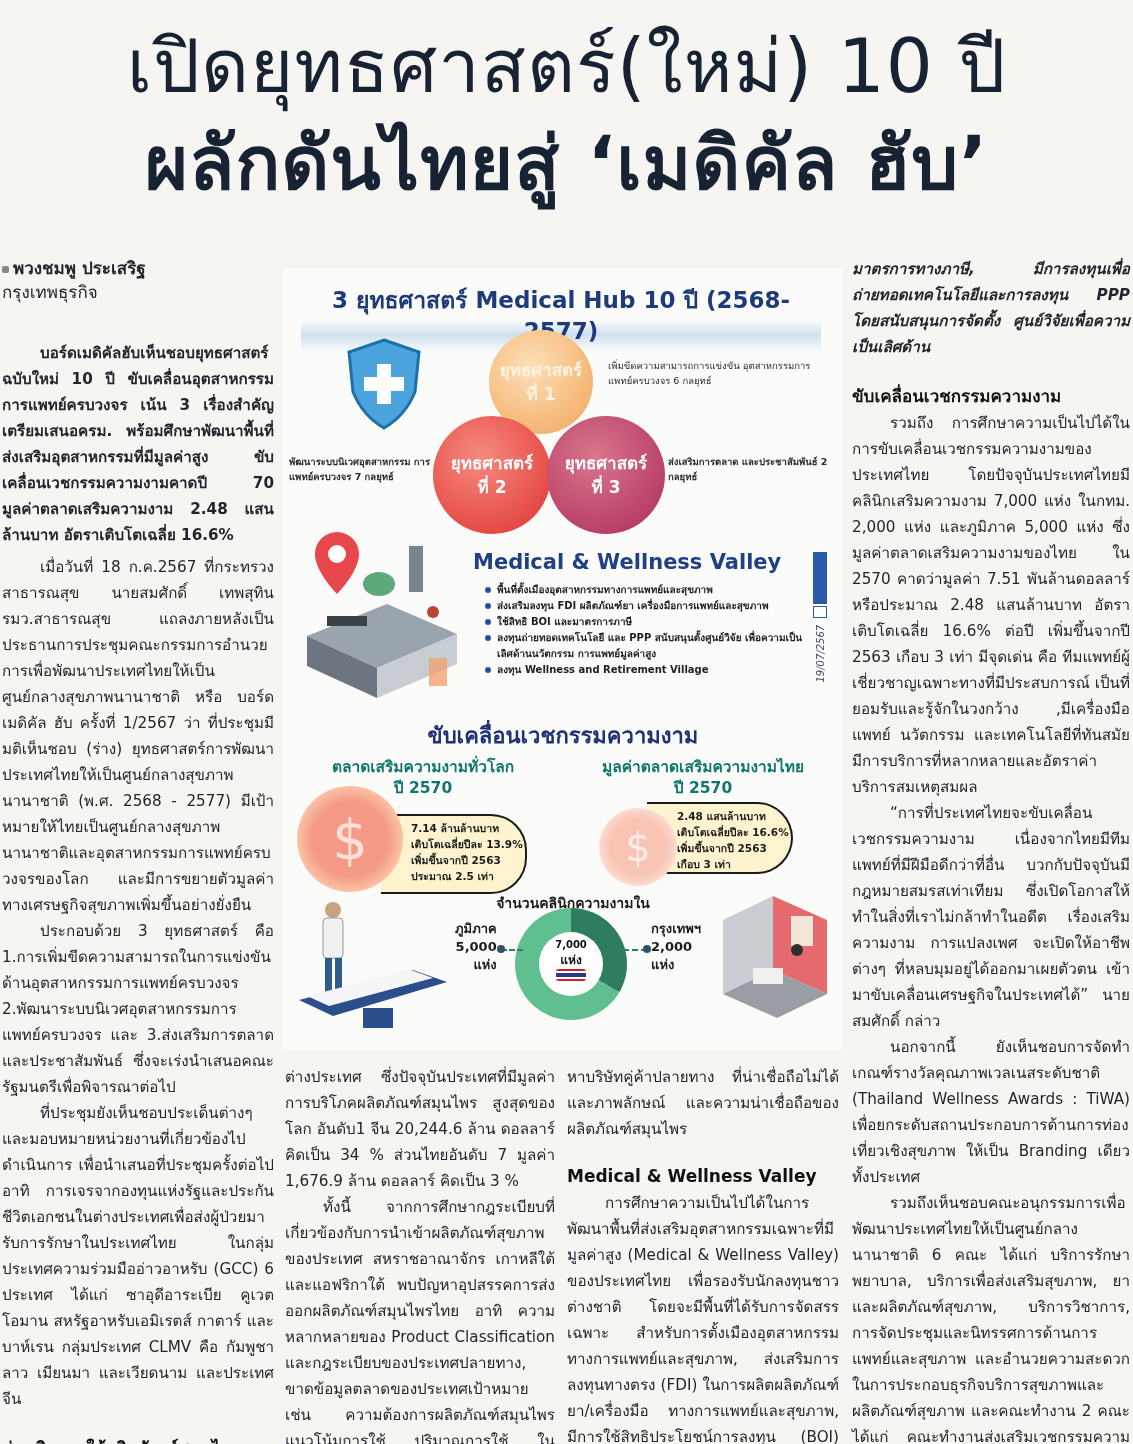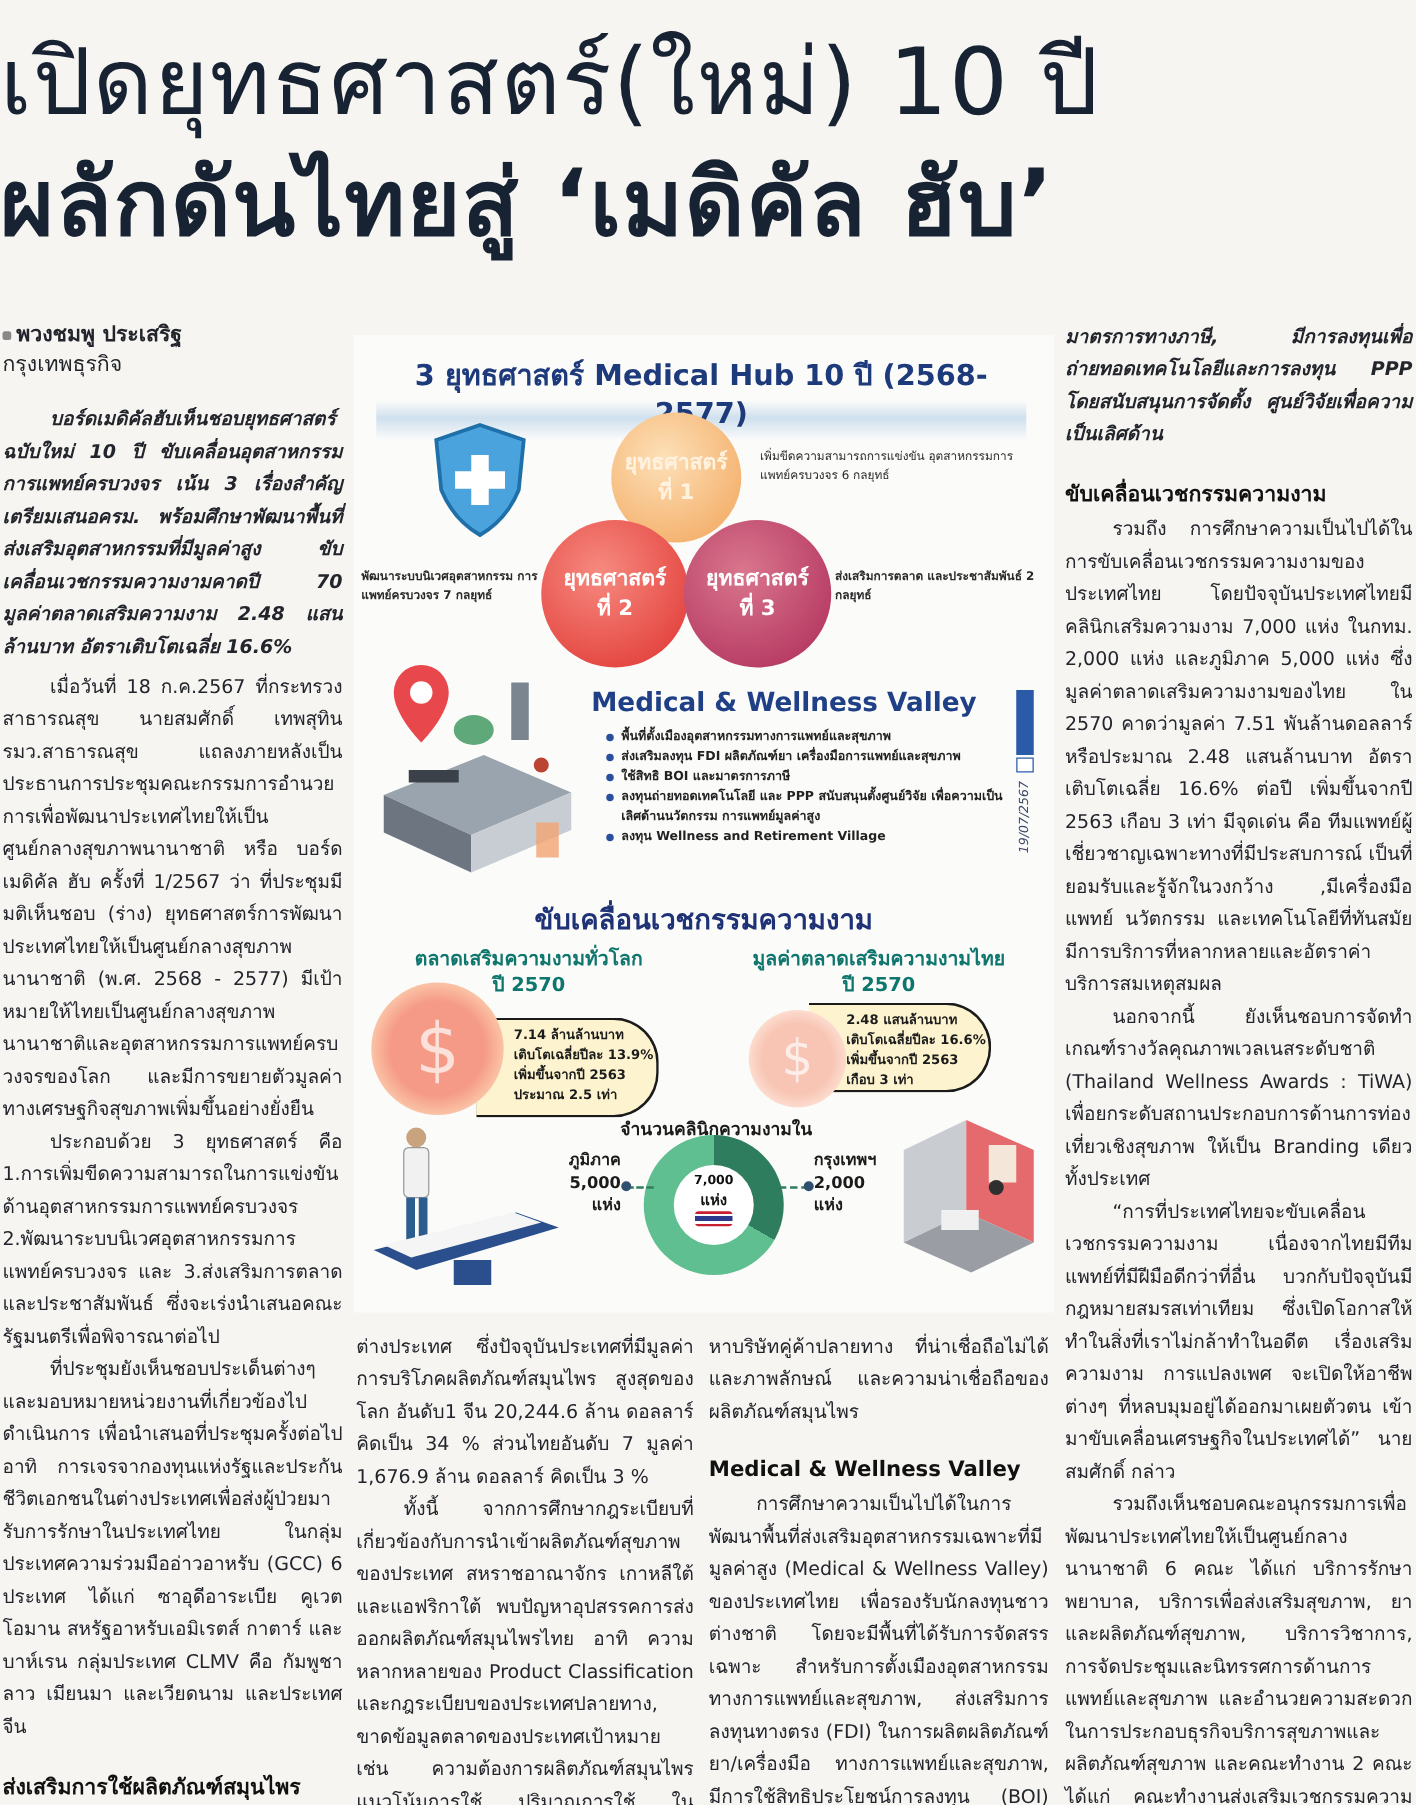--- a/index.html
+++ b/index.html
@@ -5,21 +5,21 @@
   * { box-sizing: border-box; margin: 0; padding: 0; }
   html, body { width: 1133px; height: 1444px; overflow: hidden; }
   body {
     background: #f6f5f1;
     font-family: "DejaVu Sans", "Liberation Sans", sans-serif;
     color: #1e2530;
     position: relative;
   }
   .headline {
     position: absolute; left: 0; top: 18px; width: 1133px;
-    color: #172233;
+    text-align: center; color: #172233;
   }
   .headline .l1 { font-size: 74px; font-weight: normal; line-height: 96px; letter-spacing: 1px; }
   .headline .l2 { font-size: 74px; font-weight: bold; line-height: 98px; letter-spacing: 1px; }
 
   .col { position: absolute; font-size: 15.2px; line-height: 26px; color: #23252c; }
   .col p { text-align: justify; text-align-last: left; }
   .indent { text-indent: 38px; }
   .bold { font-weight: bold; }
   .byline { font-size: 17px; line-height: 24px; }
   .byline .name { font-weight: bold; }
@@ -114,21 +114,21 @@
 <div class="headline">
   <div class="l1">เปิดยุทธศาสตร์(ใหม่) 10 ปี</div>
   <div class="l2">ผลักดันไทยสู่ ‘เมดิคัล ฮับ’</div>
 </div>
 
 <div class="col" id="col1">
   <div class="byline">
     <div><span style="display:inline-block;width:7px;height:7px;background:#888;border-radius:2px;margin-right:4px;vertical-align:middle;"></span><span class="name">พวงชมพู ประเสริฐ</span></div>
     <div>กรุงเทพธุรกิจ</div>
   </div>
-  <p class="indent bold" style="margin-top:18px;font-style:italic;">บอร์ดเมดิคัลฮับเห็นชอบยุทธศาสตร์ฉบับใหม่ 10 ปี ขับเคลื่อนอุตสาหกรรมการแพทย์ครบวงจร เน้น 3 เรื่องสำคัญ เตรียมเสนอครม. พร้อมศึกษาพัฒนาพื้นที่ส่งเสริมอุตสาหกรรมที่มีมูลค่าสูง ขับเคลื่อนเวชกรรมความงามคาดปี 70 มูลค่าตลาดเสริมความงาม 2.48 แสนล้านบาท อัตราเติบโตเฉลี่ย 16.6%</p>
+  <p class="indent bold" style="margin-top:36px;">บอร์ดเมดิคัลฮับเห็นชอบยุทธศาสตร์ฉบับใหม่ 10 ปี ขับเคลื่อนอุตสาหกรรมการแพทย์ครบวงจร เน้น 3 เรื่องสำคัญ เตรียมเสนอครม. พร้อมศึกษาพัฒนาพื้นที่ส่งเสริมอุตสาหกรรมที่มีมูลค่าสูง ขับเคลื่อนเวชกรรมความงามคาดปี 70 มูลค่าตลาดเสริมความงาม 2.48 แสนล้านบาท อัตราเติบโตเฉลี่ย 16.6%</p>
   <p class="indent" style="margin-top:6px;">เมื่อวันที่ 18 ก.ค.2567 ที่กระทรวงสาธารณสุข นายสมศักดิ์ เทพสุทิน รมว.สาธารณสุข แถลงภายหลังเป็นประธานการประชุมคณะกรรมการอำนวยการเพื่อพัฒนาประเทศไทยให้เป็นศูนย์กลางสุขภาพนานาชาติ หรือ บอร์ดเมดิคัล ฮับ ครั้งที่ 1/2567 ว่า ที่ประชุมมีมติเห็นชอบ (ร่าง) ยุทธศาสตร์การพัฒนาประเทศไทยให้เป็นศูนย์กลางสุขภาพนานาชาติ (พ.ศ. 2568 - 2577) มีเป้าหมายให้ไทยเป็นศูนย์กลางสุขภาพนานาชาติและอุตสาหกรรมการแพทย์ครบวงจรของโลก และมีการขยายตัวมูลค่าทางเศรษฐกิจสุขภาพเพิ่มขึ้นอย่างยั่งยืน</p>
   <p class="indent">ประกอบด้วย 3 ยุทธศาสตร์ คือ 1.การเพิ่มขีดความสามารถในการแข่งขันด้านอุตสาหกรรมการแพทย์ครบวงจร 2.พัฒนาระบบนิเวศอุตสาหกรรมการแพทย์ครบวงจร และ 3.ส่งเสริมการตลาดและประชาสัมพันธ์ ซึ่งจะเร่งนำเสนอคณะรัฐมนตรีเพื่อพิจารณาต่อไป</p>
   <p class="indent">ที่ประชุมยังเห็นชอบประเด็นต่างๆ และมอบหมายหน่วยงานที่เกี่ยวข้องไปดำเนินการ เพื่อนำเสนอที่ประชุมครั้งต่อไป อาทิ การเจรจากองทุนแห่งรัฐและประกันชีวิตเอกชนในต่างประเทศเพื่อส่งผู้ป่วยมารับการรักษาในประเทศไทย ในกลุ่มประเทศความร่วมมืออ่าวอาหรับ (GCC) 6 ประเทศ ได้แก่ ซาอุดีอาระเบีย คูเวต โอมาน สหรัฐอาหรับเอมิเรตส์ กาตาร์ และบาห์เรน กลุ่มประเทศ CLMV คือ กัมพูชา ลาว เมียนมา และเวียดนาม และประเทศจีน</p>
   <div class="subhead" style="margin-top:22px;">ส่งเสริมการใช้ผลิตภัณฑ์สมุนไพร</div>
 
 </div>
 
 <div class="info">
   <div class="info-title">3 ยุทธศาสตร์ Medical Hub 10 ปี (2568-2577)</div>
 
@@ -260,16 +260,16 @@
 <div class="col" id="col3">
   <p>หาบริษัทคู่ค้าปลายทาง ที่น่าเชื่อถือไม่ได้ และภาพลักษณ์ และความน่าเชื่อถือของผลิตภัณฑ์สมุนไพร</p>
   <div class="subhead" style="margin-top:20px;">Medical &amp; Wellness Valley</div>
   <p class="indent">การศึกษาความเป็นไปได้ในการพัฒนาพื้นที่ส่งเสริมอุตสาหกรรมเฉพาะที่มีมูลค่าสูง (Medical &amp; Wellness Valley) ของประเทศไทย เพื่อรองรับนักลงทุนชาวต่างชาติ โดยจะมีพื้นที่ได้รับการจัดสรรเฉพาะ สำหรับการตั้งเมืองอุตสาหกรรมทางการแพทย์และสุขภาพ, ส่งเสริมการลงทุนทางตรง (FDI) ในการผลิตผลิตภัณฑ์ยา/เครื่องมือ ทางการแพทย์และสุขภาพ, มีการใช้สิทธิประโยชน์การลงทุน (BOI) และ</p>
 </div>
 
 <div class="col" id="col4">
   <p class="italic-bold">มาตรการทางภาษี, มีการลงทุนเพื่อถ่ายทอดเทคโนโลยีและการลงทุน PPP โดยสนับสนุนการจัดตั้ง ศูนย์วิจัยเพื่อความเป็นเลิศด้าน</p>
   <div class="subhead" style="margin-top:22px;">ขับเคลื่อนเวชกรรมความงาม</div>
   <p class="indent">รวมถึง การศึกษาความเป็นไปได้ในการขับเคลื่อนเวชกรรมความงามของประเทศไทย โดยปัจจุบันประเทศไทยมีคลินิกเสริมความงาม 7,000 แห่ง ในกทม. 2,000 แห่ง และภูมิภาค 5,000 แห่ง ซึ่งมูลค่าตลาดเสริมความงามของไทย ใน 2570 คาดว่ามูลค่า 7.51 พันล้านดอลลาร์ หรือประมาณ 2.48 แสนล้านบาท อัตราเติบโตเฉลี่ย 16.6% ต่อปี เพิ่มขึ้นจากปี 2563 เกือบ 3 เท่า มีจุดเด่น คือ ทีมแพทย์ผู้เชี่ยวชาญเฉพาะทางที่มีประสบการณ์ เป็นที่ยอมรับและรู้จักในวงกว้าง ,มีเครื่องมือแพทย์ นวัตกรรม และเทคโนโลยีที่ทันสมัย มีการบริการที่หลากหลายและอัตราค่าบริการสมเหตุสมผล</p>
+  <p class="indent">“การที่ประเทศไทยจะขับเคลื่อนเวชกรรมความงาม เนื่องจากไทยมีทีมแพทย์ที่มีฝีมือดีกว่าที่อื่น บวกกับปัจจุบันมีกฎหมายสมรสเท่าเทียม ซึ่งเปิดโอกาสให้ทำในสิ่งที่เราไม่กล้าทำในอดีต เรื่องเสริมความงาม การแปลงเพศ จะเปิดให้อาชีพต่างๆ ที่หลบมุมอยู่ได้ออกมาเผยตัวตน เข้ามาขับเคลื่อนเศรษฐกิจในประเทศได้” นายสมศักดิ์ กล่าว</p>
   <p class="indent">นอกจากนี้ ยังเห็นชอบการจัดทำเกณฑ์รางวัลคุณภาพเวลเนสระดับชาติ (Thailand Wellness Awards : TiWA) เพื่อยกระดับสถานประกอบการด้านการท่องเที่ยวเชิงสุขภาพ ให้เป็น Branding เดียวทั้งประเทศ</p>
-  <p class="indent">“การที่ประเทศไทยจะขับเคลื่อนเวชกรรมความงาม เนื่องจากไทยมีทีมแพทย์ที่มีฝีมือดีกว่าที่อื่น บวกกับปัจจุบันมีกฎหมายสมรสเท่าเทียม ซึ่งเปิดโอกาสให้ทำในสิ่งที่เราไม่กล้าทำในอดีต เรื่องเสริมความงาม การแปลงเพศ จะเปิดให้อาชีพต่างๆ ที่หลบมุมอยู่ได้ออกมาเผยตัวตน เข้ามาขับเคลื่อนเศรษฐกิจในประเทศได้” นายสมศักดิ์ กล่าว</p>
   <p class="indent">รวมถึงเห็นชอบคณะอนุกรรมการเพื่อพัฒนาประเทศไทยให้เป็นศูนย์กลางนานาชาติ 6 คณะ ได้แก่ บริการรักษาพยาบาล, บริการเพื่อส่งเสริมสุขภาพ, ยาและผลิตภัณฑ์สุขภาพ, บริการวิชาการ, การจัดประชุมและนิทรรศการด้านการแพทย์และสุขภาพ และอำนวยความสะดวกในการประกอบธุรกิจบริการสุขภาพและผลิตภัณฑ์สุขภาพ และคณะทำงาน 2 คณะ ได้แก่ คณะทำงานส่งเสริมเวชกรรมความงามและชะลอวัยของประเทศไทย และคณะทำงานเกณฑ์รางวัลคุณภาพเวลเนสระดับชาติ</p>
 </div>
 
 </body></html>

